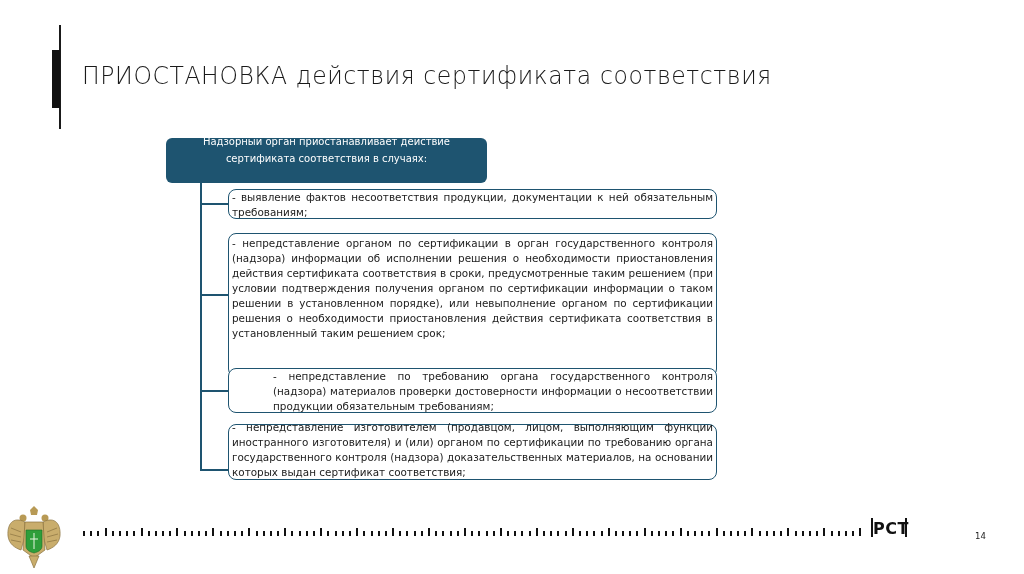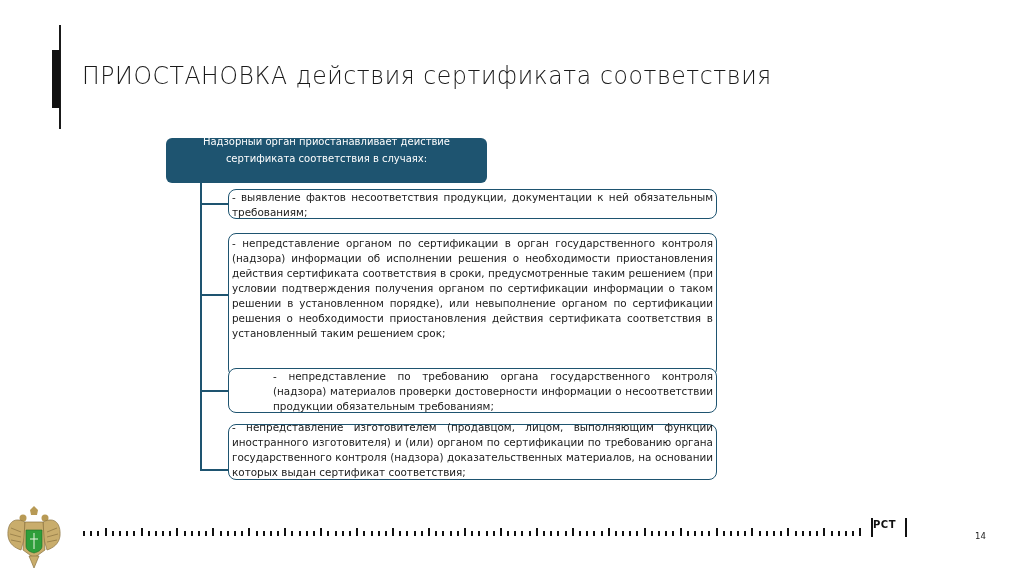--- a/index.html
+++ b/index.html
@@ -45,21 +45,21 @@
     .case-box .txt { display: block; }
     .ruler {
       position: absolute; left: 83px; top: 524px; height: 12px; width: 860px;
       display: flex; align-items: flex-end; gap: 0;
     }
     .tick { width: 2px; background: #111; margin-right: 5.2px; }
     .tick.s { height: 5px; }
     .tick.l { height: 8px; }
     .pct {
       position: absolute; left: 873px; top: 519px;
-      font-family: "DejaVu Sans", sans-serif; font-weight: bold; font-size: 10px; color: #111;
+      font-family: "DejaVu Sans", sans-serif; font-weight: bold; font-size: 16px; color: #111;
       letter-spacing: 0.5px;
     }
     .pct-bar { position: absolute; top: 518px; width: 2px; height: 19px; background: #111; }
     .page-num {
       position: absolute; left: 975px; top: 531px;
       font-family: "DejaVu Sans", sans-serif; font-size: 8.5px; color: #222; text-align: right;
     }
     .emblem { position: absolute; left: 5px; top: 506px; width: 58px; height: 64px; }
   </style>
 </head>

